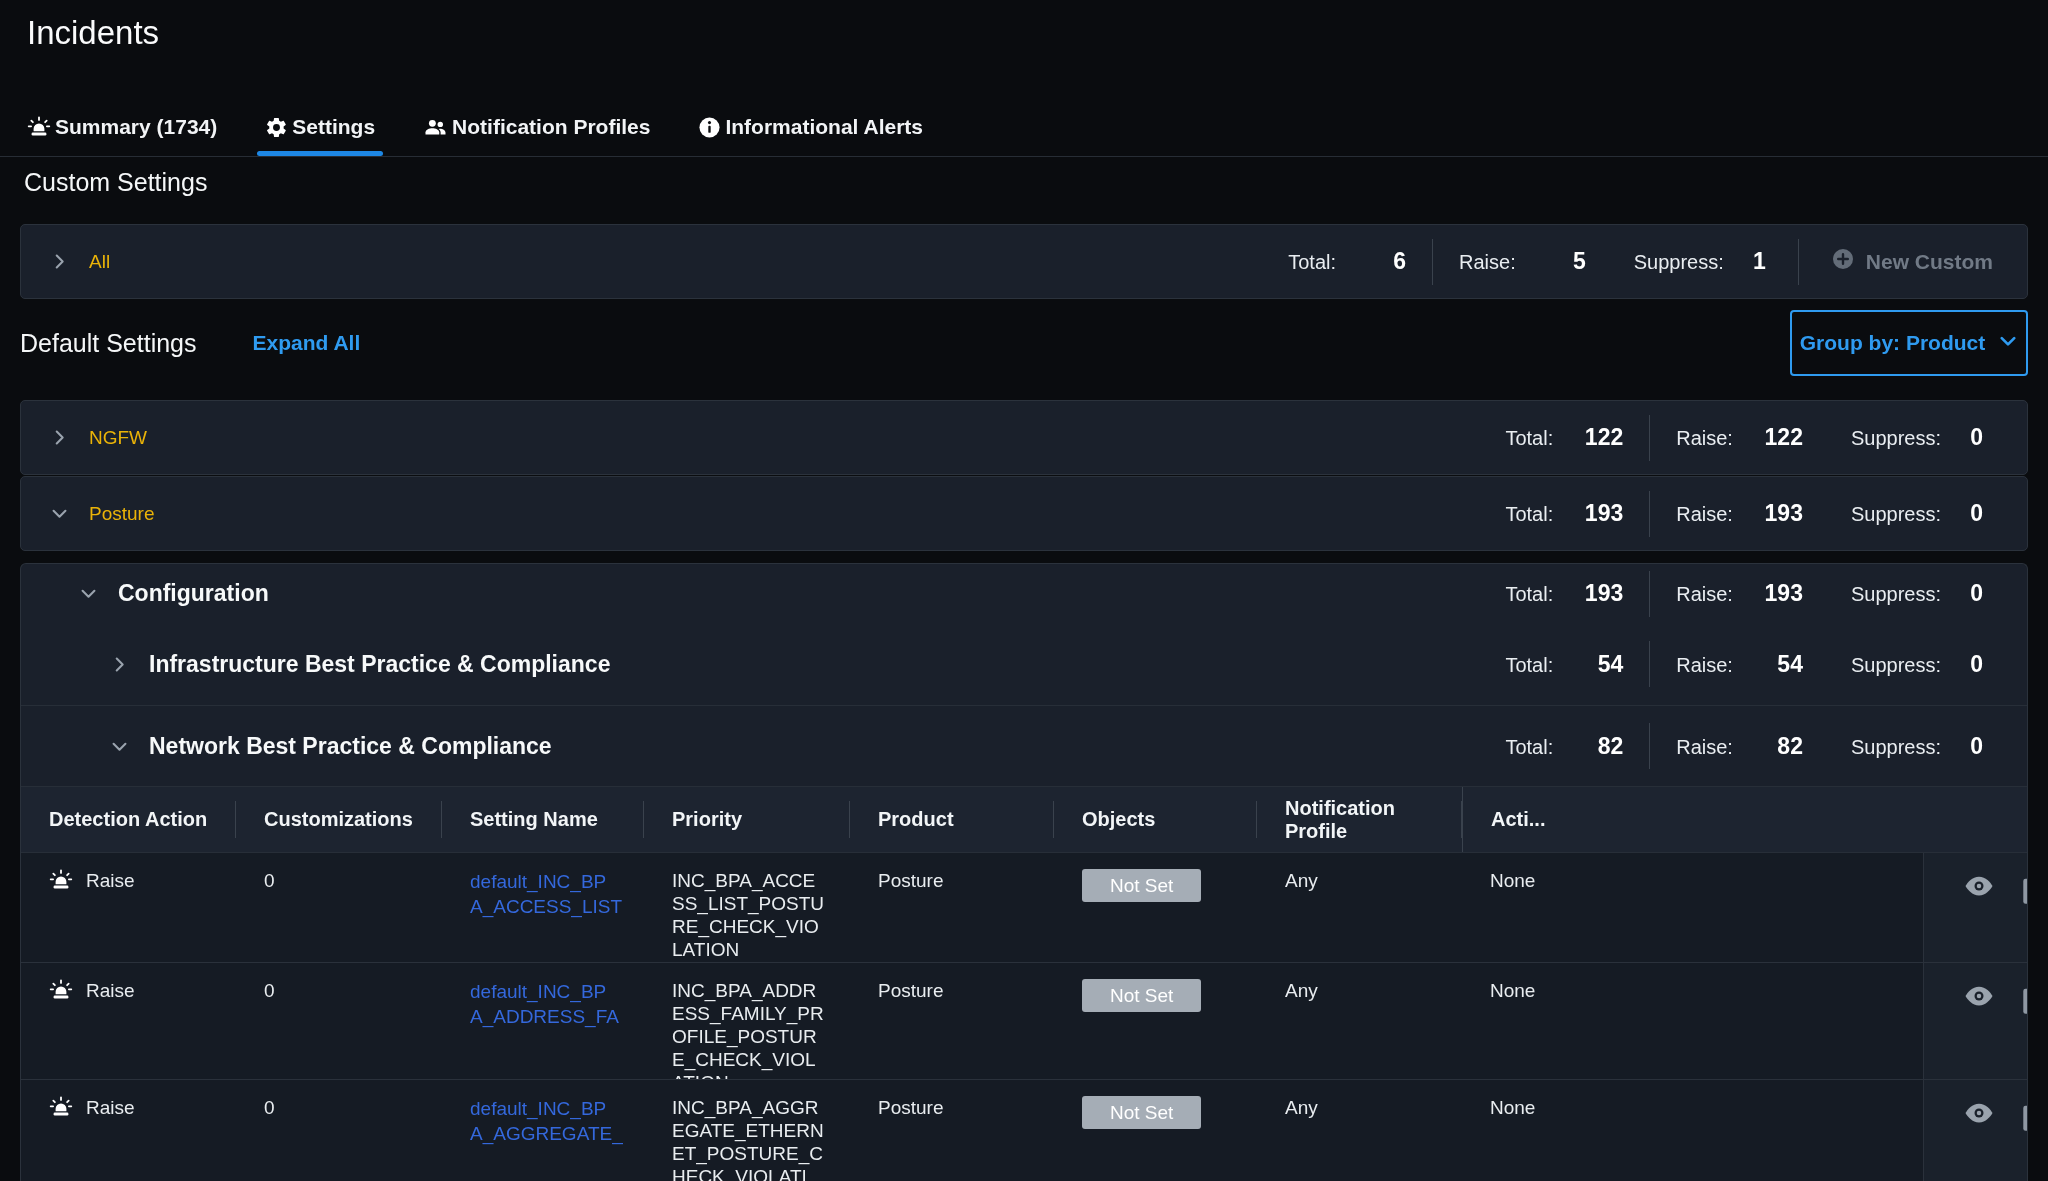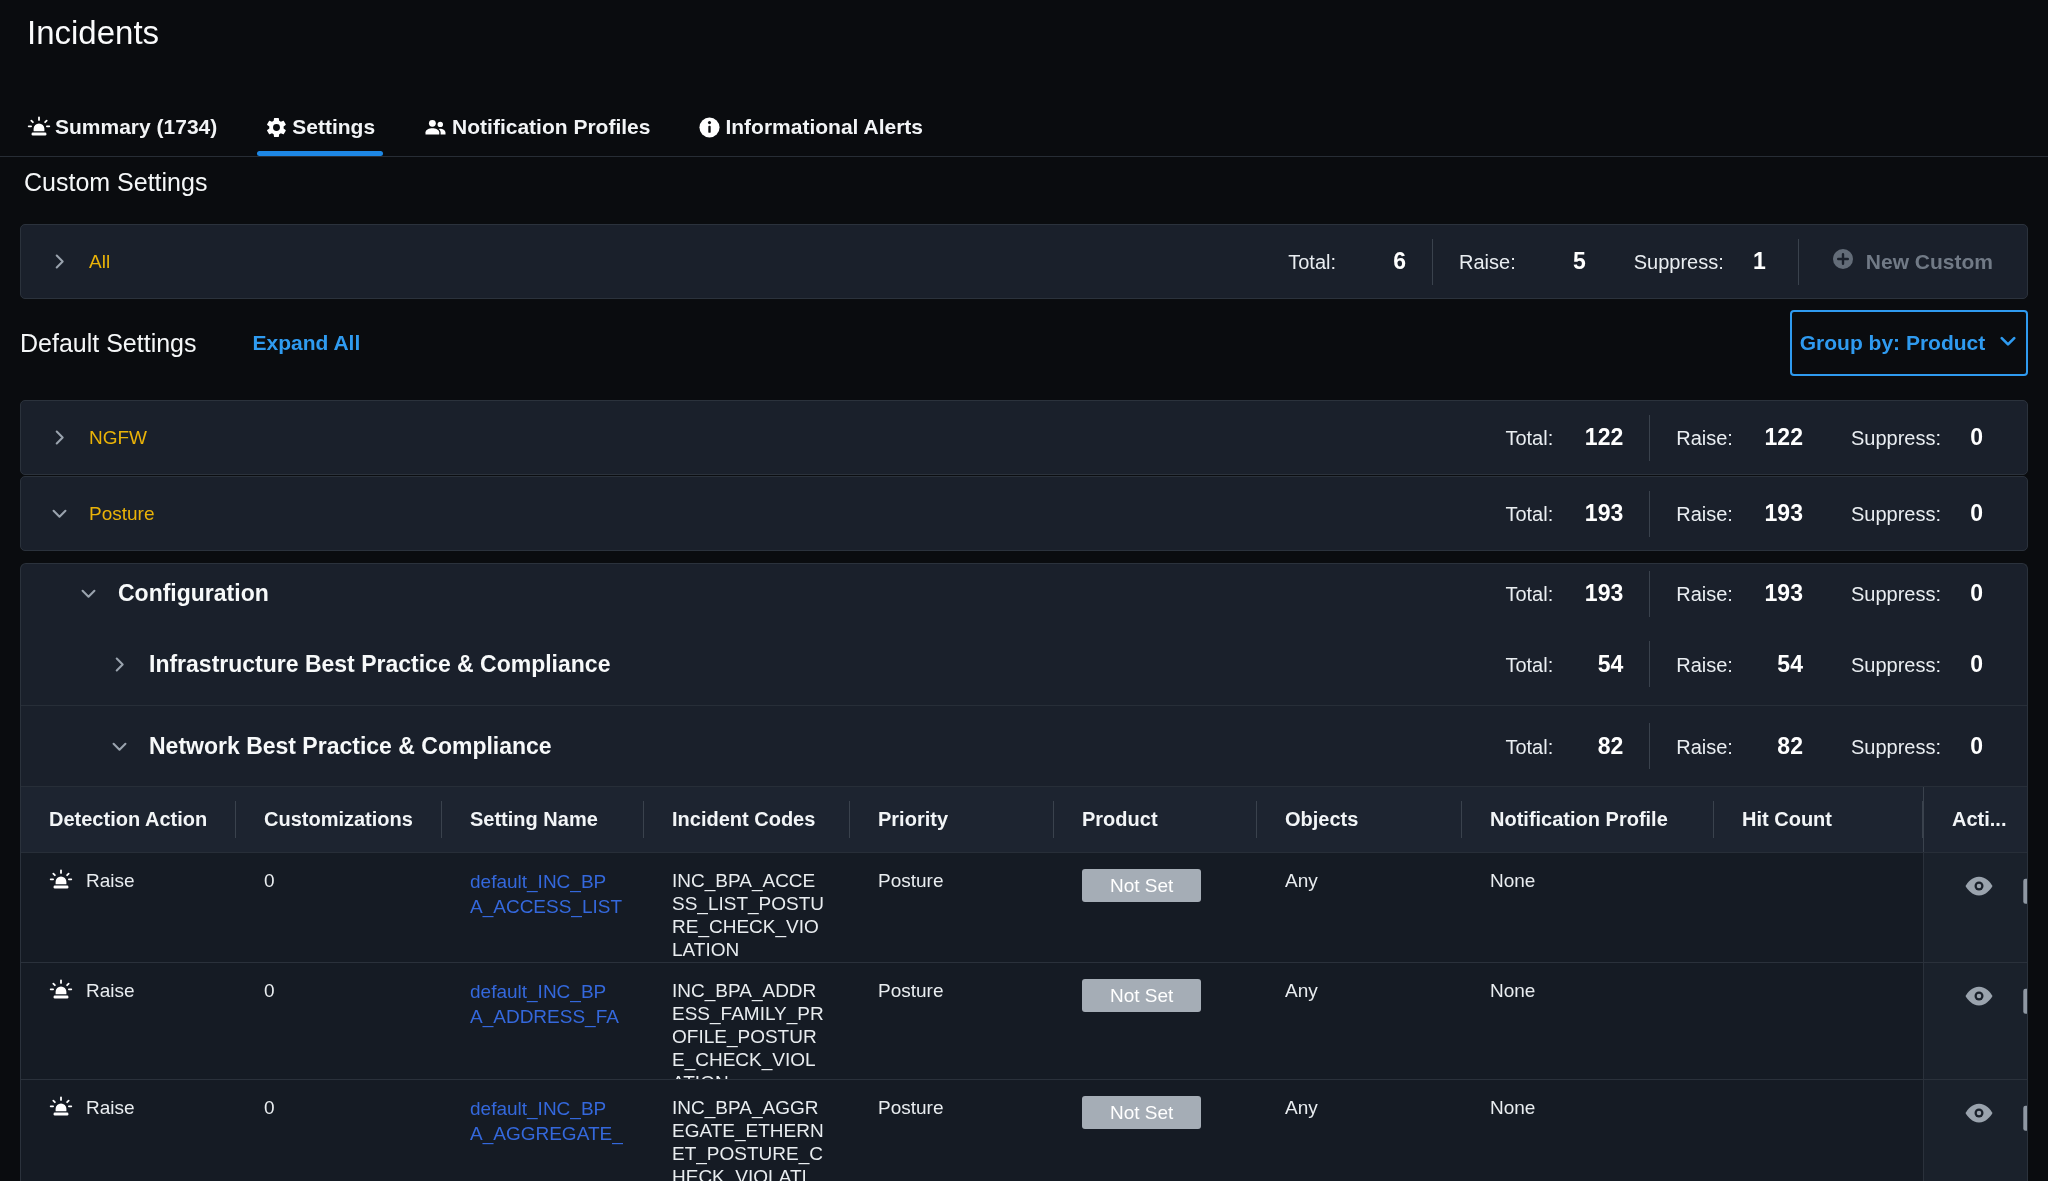--- a/index.html
+++ b/index.html
@@ -307,26 +307,24 @@
             <span class="lbl">Suppress:</span>
             <span class="val" style="min-width:24px;">0</span>
           </span>
       </span>
     </div>
 
     <div class="tbl-header">
       <div class="th">Detection Action</div>
       <div class="th">Customizations</div>
       <div class="th">Setting Name</div>
-      <div class="th">Incident Codes</div>
       <div class="th">Priority</div>
       <div class="th">Product</div>
       <div class="th">Objects</div>
       <div class="th">Notification Profile</div>
-      <div class="th">Hit Count</div>
       <div class="th actions-col">Acti...</div>
     </div>
 
     <div class="trow" style="height:110px;">
       <div class="td detection">
         <span>
           <svg width="24" height="24" viewBox="0 0 24 24" fill="#ffffff">
               <path d="M6.6 16.2v-2.4a5.4 5.4 0 1 1 10.8 0v2.4z"></path>
               <rect x="4.6" y="17.6" width="14.8" height="2.8" rx="1.2"></rect>
               <rect x="11.1" y="1.6" width="1.8" height="4.2" rx="0.9"></rect>

